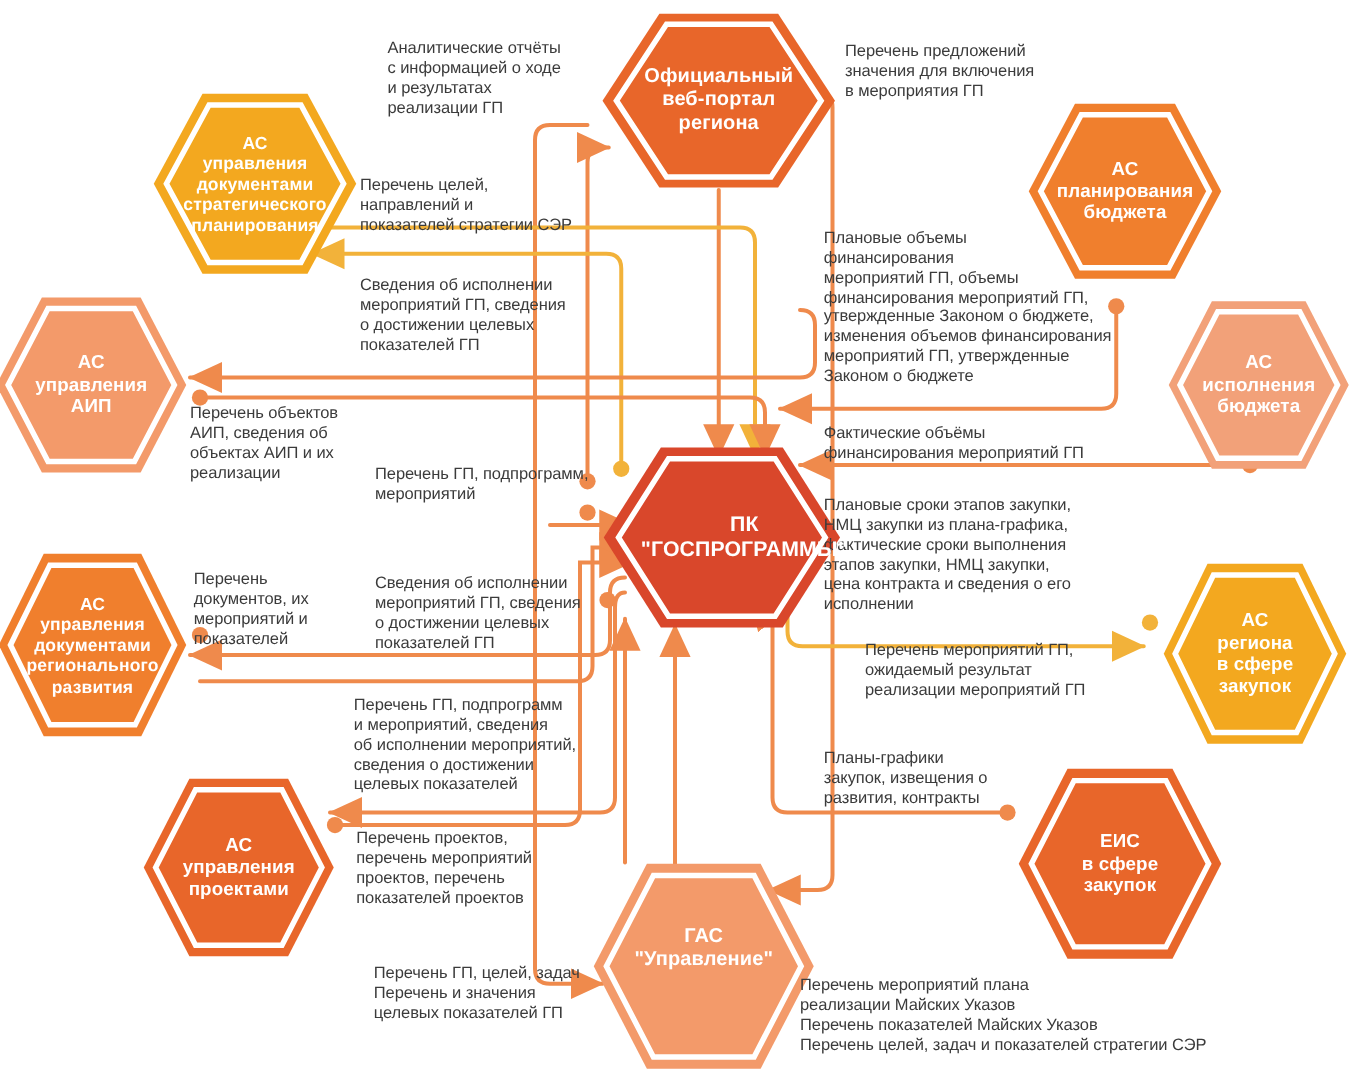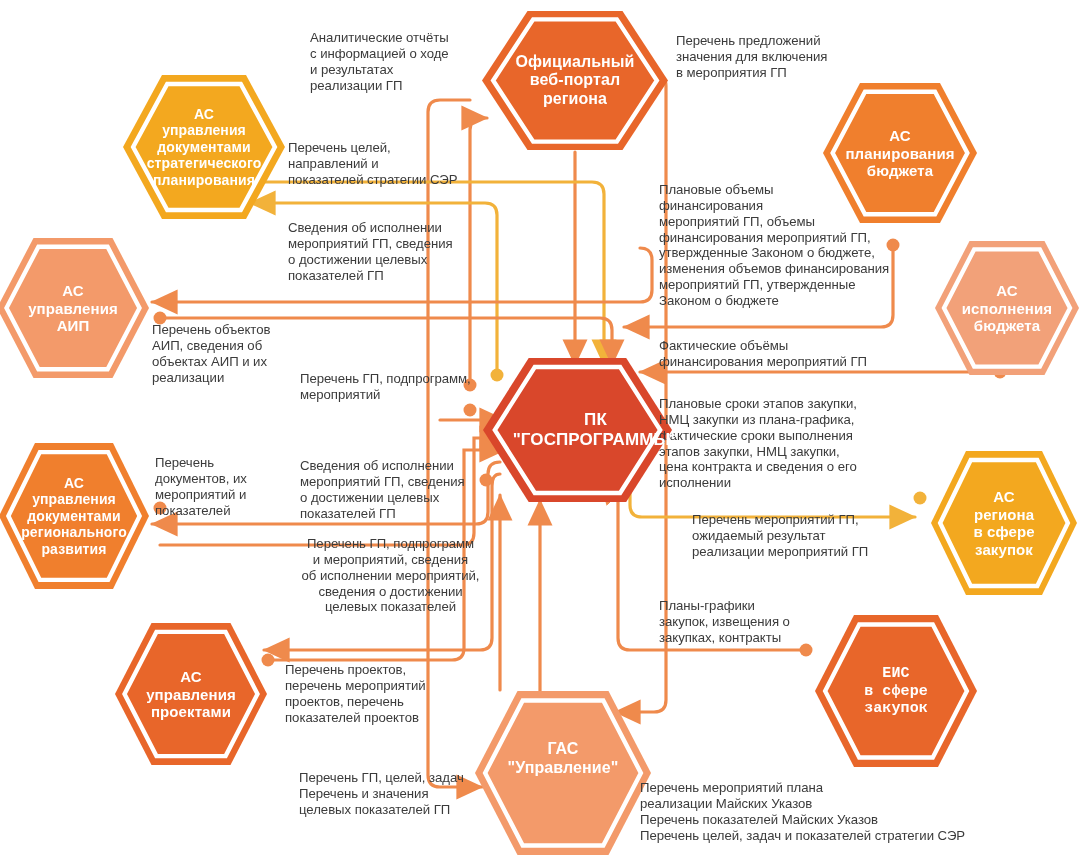--- a/index.html
+++ b/index.html
@@ -209,21 +209,21 @@
 "Управление"</div>
     </div>
   </div>
 
   <div class="node" style="left:812px;top:612px;width:168px;height:158px;">
     <div class="hexwrap">
       <svg width="168" height="158" viewBox="0 0 168 158">
         <polygon points="42,3 126,3 165,79 126,155 42,155 3,79" fill="#e8662a"></polygon>
         <polygon points="42,3 126,3 165,79 126,155 42,155 3,79" fill="none" stroke="#ffffff" stroke-width="5" transform="translate(84,79) scale(0.875) translate(-84,-79)"></polygon>
       </svg>
-      <div class="lbl" style="position:absolute;top:50%;transform:translateY(-50%);font-size:15px;font-family:Liberation Mono, monospace;">ЕИС
+      <div class="lbl" style="position:absolute;top:50%;transform:translateY(-50%);font-size:15px;">ЕИС
 в сфере
 закупок</div>
     </div>
   </div>
 
   <div class="node" style="left:928px;top:448px;width:152px;height:150px;">
     <div class="hexwrap">
       <svg width="152" height="150" viewBox="0 0 152 150">
         <polygon points="38,3 114,3 149,75 114,147 38,147 3,75" fill="#f3a81f"></polygon>
         <polygon points="38,3 114,3 149,75 114,147 38,147 3,75" fill="none" stroke="#ffffff" stroke-width="5" transform="translate(76,75) scale(0.875) translate(-76,-75)"></polygon>
@@ -279,33 +279,33 @@
 этапов закупки, НМЦ закупки,
 цена контракта и сведения о его
 исполнении</div>
 
   <div class="cap" style="left:659px;top:512px;width:230px;margin-left:33px;">Перечень мероприятий ГП,
 ожидаемый результат
 реализации мероприятий ГП</div>
 
   <div class="cap" style="left:659px;top:598px;width:180px;">Планы-графики
 закупок, извещения о
-закупках, контракты</div>
+развития, контракты</div>
 
   <div class="cap" style="left:155px;top:455px;width:125px;">Перечень
 документов, их
 мероприятий и
 показателей</div>
 
   <div class="cap" style="left:300px;top:458px;width:200px;">Сведения об исполнении
 мероприятий ГП, сведения
 о достижении целевых
 показателей ГП</div>
 
-  <div class="cap" style="left:283px;top:536px;width:215px;text-align:center;">Перечень ГП, подпрограмм
+  <div class="cap" style="left:283px;top:556px;width:215px;">Перечень ГП, подпрограмм
 и мероприятий, сведения
 об исполнении мероприятий,
 сведения о достижении
 целевых показателей</div>
 
   <div class="cap" style="left:285px;top:662px;width:175px;">Перечень проектов,
 перечень мероприятий
 проектов, перечень
 показателей проектов</div>
 

